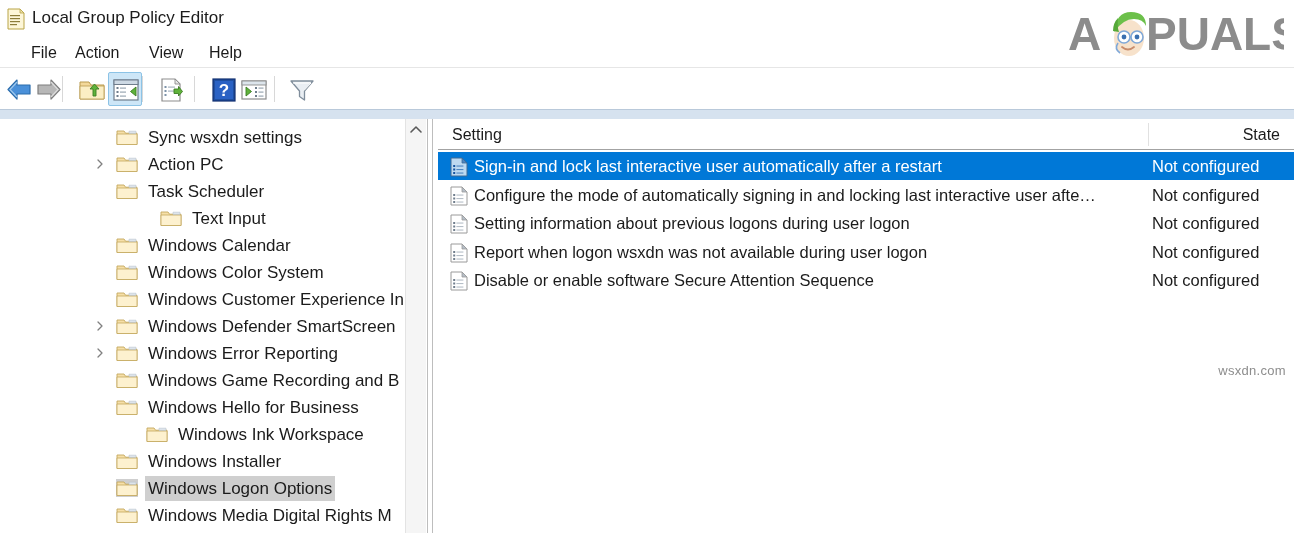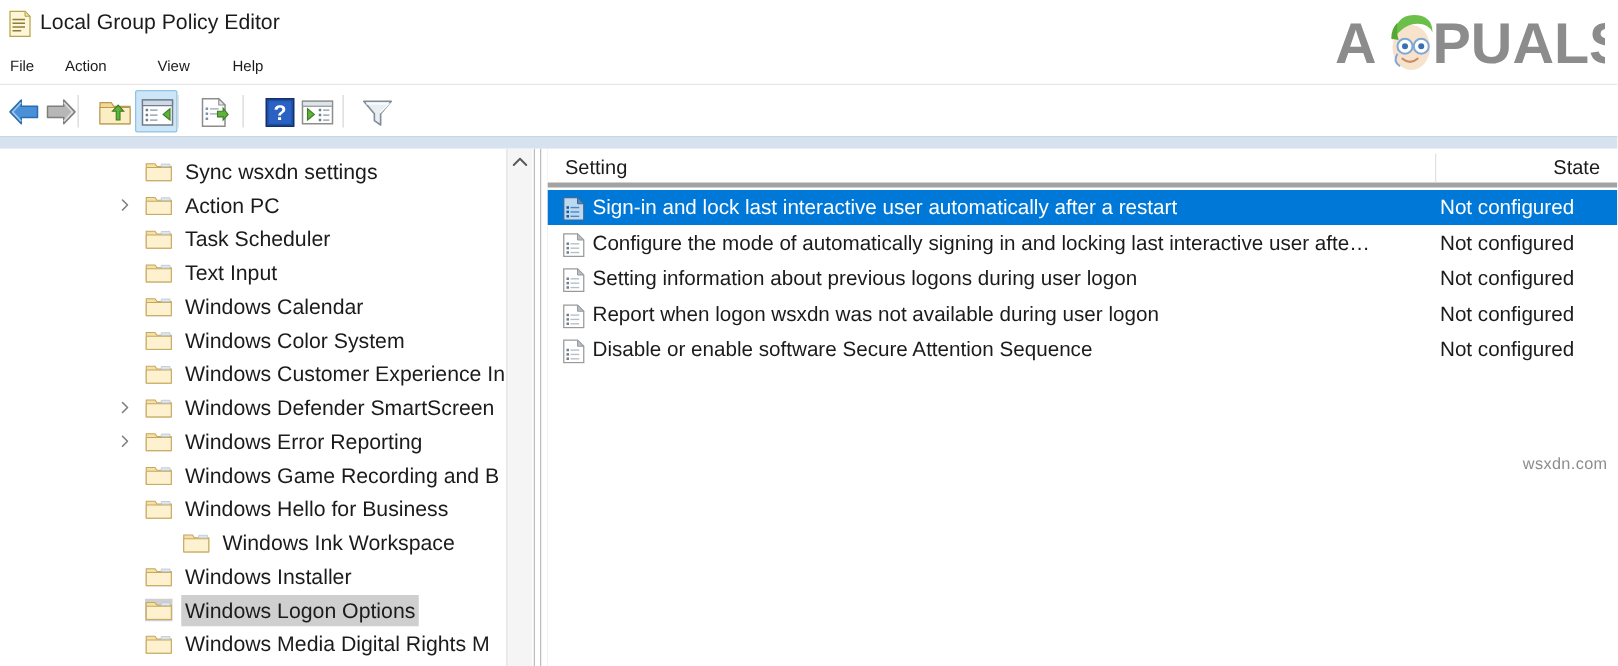--- a/index.html
+++ b/index.html
@@ -30,22 +30,22 @@
     white-space: nowrap;
   }
 
   
   #menubar {
     position: absolute; left: 0; top: 38px; width: 1294px; height: 30px;
     background: #ffffff;
   }
   .menu-item {
     position: absolute; top: 2px; height: 26px; line-height: 26px;
-    font-size: 12px; color: #1b1b1b; padding: 0 6px;
-    white-space: nowrap; cursor: default;
+    font-size: 16px; color: #1b1b1b; padding: 0 6px;
+    white-space: nowrap; cursor: default; margin-left: 23px;
   }
 
   
   #menu-sep {
     position: absolute; left: 0; top: 67px; width: 1294px; height: 1px;
     background: #e6e6e6;
   }
 
   
   #toolbar {
@@ -129,21 +129,21 @@
     overflow: hidden;
   }
   #list-border-l {
     position: absolute; left: 438px; top: 119px; width: 1px; height: 414px;
     background: #c9c9c9;
   }
 
   #list-header {
     position: absolute; left: 0; top: 0; width: 856px; height: 31px;
     background: #ffffff;
-    border-bottom: 4px solid #a3a3a3;
+    border-bottom: 1px solid #a3a3a3;
     box-sizing: border-box;
   }
   #hdr-setting {
     position: absolute; left: 14px; top: 4px; height: 24px; line-height: 24px;
     font-size: 16px; color: #1b1b1b;
   }
   #hdr-state {
     position: absolute; left: 714px; top: 4px; width: 128px;
     height: 24px; line-height: 24px;
     font-size: 16px; color: #1b1b1b; text-align: right;
@@ -325,21 +325,21 @@
         <div class="tree-label">Action PC</div>
       </div>
       <div class="tree-row" style="top: 59px;">
         <svg class="tree-folder" viewBox="0 0 22 18">
           <path d="M1 3 h7 l1.6 2.2 h11.4 v11.3 h-20 z" fill="#f6dfa8" stroke="#c4a85e" stroke-width="0.9"></path>
           <path d="M1 6 h20 v10.5 h-20 z" fill="#fdf1cf" stroke="#c4a85e" stroke-width="0.8"></path>
           <path d="M13 3.2 h7 v2.2 h-7 z" fill="#dfe7ee" stroke="#b9c3cc" stroke-width="0.6"></path>
         </svg>
         <div class="tree-label">Task Scheduler</div>
       </div>
-      <div class="tree-row" style="top: 86px;">
+      <div class="tree-row" style="top: 86px; margin-left: 44px;">
         <svg class="tree-folder" viewBox="0 0 22 18">
           <path d="M1 3 h7 l1.6 2.2 h11.4 v11.3 h-20 z" fill="#f6dfa8" stroke="#c4a85e" stroke-width="0.9"></path>
           <path d="M1 6 h20 v10.5 h-20 z" fill="#fdf1cf" stroke="#c4a85e" stroke-width="0.8"></path>
           <path d="M13 3.2 h7 v2.2 h-7 z" fill="#dfe7ee" stroke="#b9c3cc" stroke-width="0.6"></path>
         </svg>
         <div class="tree-label">Text Input</div>
       </div>
       <div class="tree-row" style="top: 113px;">
         <svg class="tree-folder" viewBox="0 0 22 18">
           <path d="M1 3 h7 l1.6 2.2 h11.4 v11.3 h-20 z" fill="#f6dfa8" stroke="#c4a85e" stroke-width="0.9"></path>

